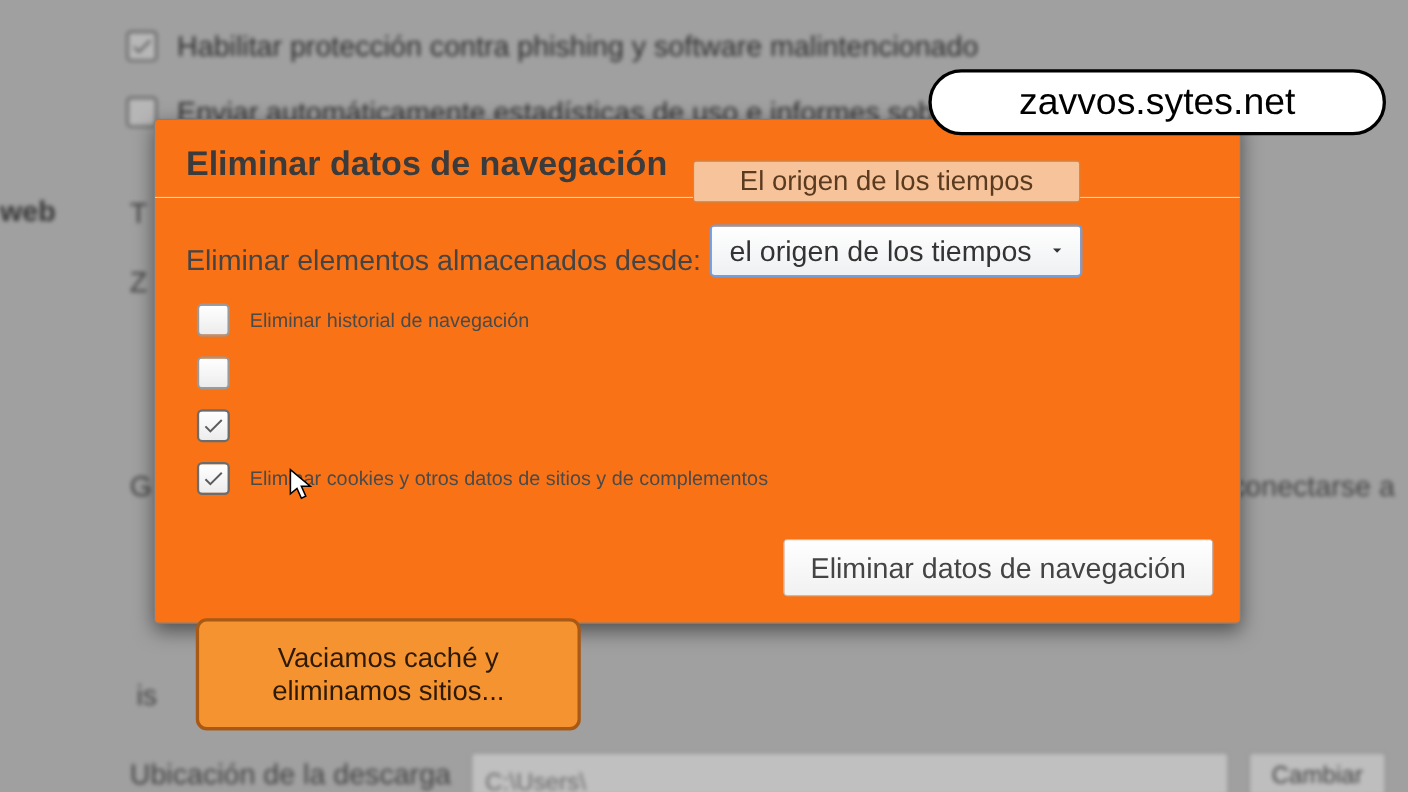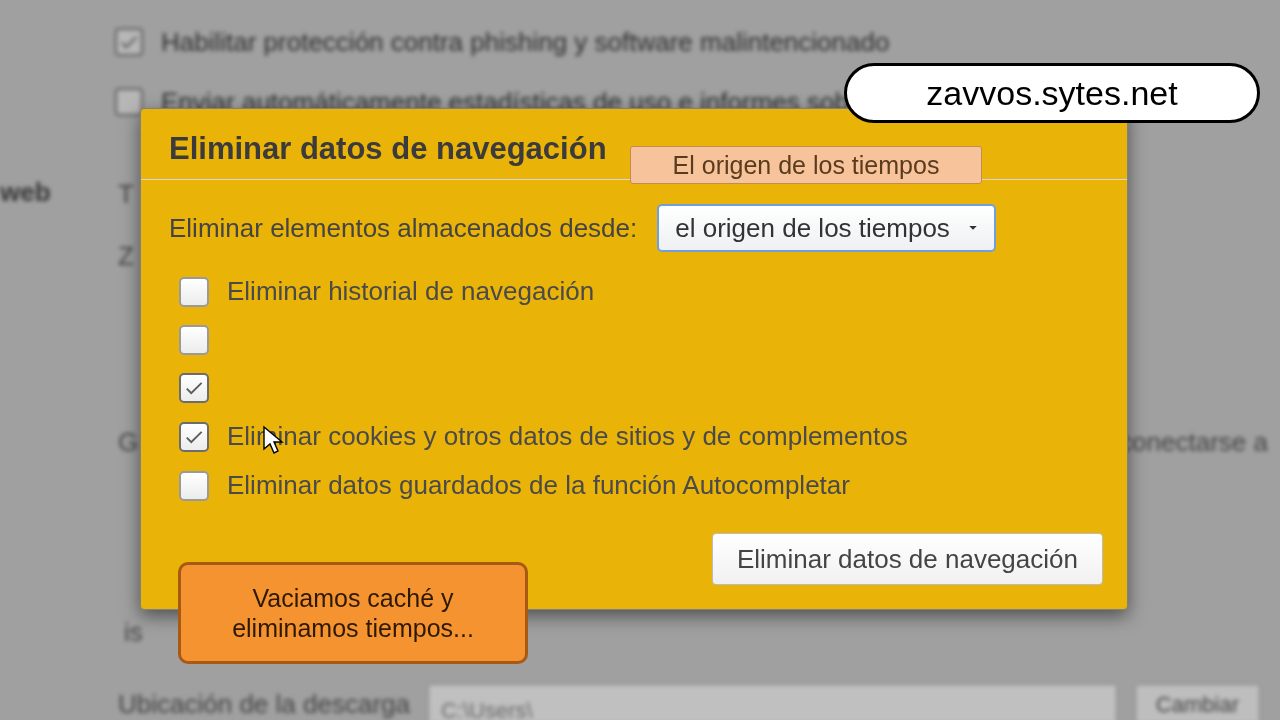--- a/index.html
+++ b/index.html
@@ -21,48 +21,48 @@
     width: 416px; height: 60px;
     background: #fff; border: 3px solid #000; border-radius: 30px;
     display: flex; align-items: center; justify-content: center;
     font-size: 34px; font-weight: 500; color: #000;
     z-index: 40;
     margin-top: 47px;
   }
   
   .dialog {
     position: absolute; left: 140px; top: 108px; width: 988px;
-    background: #eab308; border: 1px solid #808080; border-radius: 4px;
+    background: #f97316; border: 1px solid #808080; border-radius: 4px;
     box-shadow: 0 6px 18px rgba(0,0,0,0.5);
     z-index: 20;
   }
   .dialog-header { padding: 22px 28px 12px 28px; border-bottom: 1px solid #d8d8d8; }
   .dialog-title { font-size: 31px; font-weight: bold; color: #3b3b3b; }
   .dialog-body { padding: 18px 28px 8px 28px; font-size: 26px; color: #444; }
-  .since-row { display: flex; align-items: center; gap: 20px; margin: 6px 0 24px 0; }
+  .since-row { display: flex; align-items: flex-end; gap: 8px; margin: 6px 0 24px 0; }
   .since-label { font-size: 26px; color: #444; }
   .select {
     position: relative; min-width: 330px; height: 48px;
     border: 2px solid #6f9fe0; border-radius: 5px;
     background: linear-gradient(#ffffff,#eef0f2);
     display: flex; align-items: center; padding: 0 44px 0 16px;
     font-size: 26px; color: #333;
   }
   .select .caret { position: absolute; right: 12px; top: 50%; transform: translateY(-50%); }
   .select .caret svg { width: 18px; height: 18px; fill:#333; }
   .opt-row { display: flex; align-items: center; gap: 18px; margin: 0 0 18px 10px; }
   .cb {
     width: 30px; height: 30px; border: 2px solid #9a9a9a; border-radius: 5px;
     background: linear-gradient(#ffffff,#ececec);
     display: flex; align-items: center; justify-content: center;
   }
   .cb.checked { border-color: #6c6c6c; }
   .cb svg { width: 22px; height: 22px; display:none; }
   .cb.checked svg { display: block; }
-  .opt-label { font-size: 26px; color: #4a4a4a; }
+  .opt-label { font-size: 18px; color: #4a4a4a; }
   .dialog-footer {
     display: flex; justify-content: flex-end; gap: 22px;
     padding: 14px 24px 24px 24px;
   }
   .btn {
     height: 52px; padding: 0 24px; font-size: 26px; color: #444;
     background: linear-gradient(#ffffff,#f1f1f1);
     border: 1px solid #bcbcbc; border-radius: 4px;
     display: flex; align-items: center;
   }
@@ -156,39 +156,33 @@
       </span>
     </div>
     <div class="opt-row">
       <span class="cb checked">
         <svg viewBox="0 0 24 24">
               <path fill="#5c5c5c" d="M9 16.2 4.8 12l-1.4 1.4L9 19 21 7l-1.4-1.4z"></path>
             </svg>
       </span>
       <span class="opt-label">Eliminar cookies y otros datos de sitios y de complementos</span>
     </div>
-    <div class="opt-row" style="margin-bottom:10px;">
-      <span class="cb">
-        
-      </span>
-      <span class="opt-label">Eliminar datos guardados de la función Autocompletar</span>
-    </div>
   </div>
   <div class="dialog-footer">
     <div class="btn">
       <span>Eliminar datos de navegación</span>
     </div>
   </div>
 </div>
 
 <div class="hint-top">
   <span>El origen de los tiempos</span>
 </div>
 <div class="hint-bottom">
-  <span>Vaciamos caché y eliminamos tiempos...</span>
+  <span>Vaciamos caché y eliminamos sitios...</span>
 </div>
 
 <div class="cursor">
   <svg viewBox="0 0 24 32">
     <path fill="#fff" stroke="#000" stroke-width="1.4" d="M2 2 L2 24 L8 19 L12 28 L16 26 L12 17 L20 17 Z"></path>
   </svg>
 </div>
 
 </div>
 

